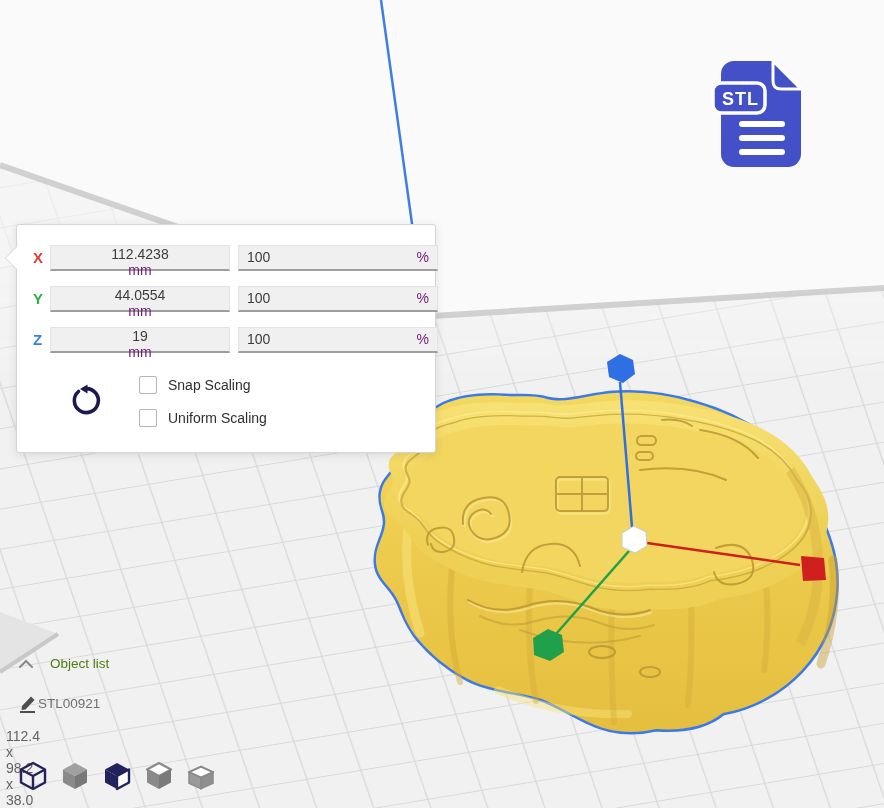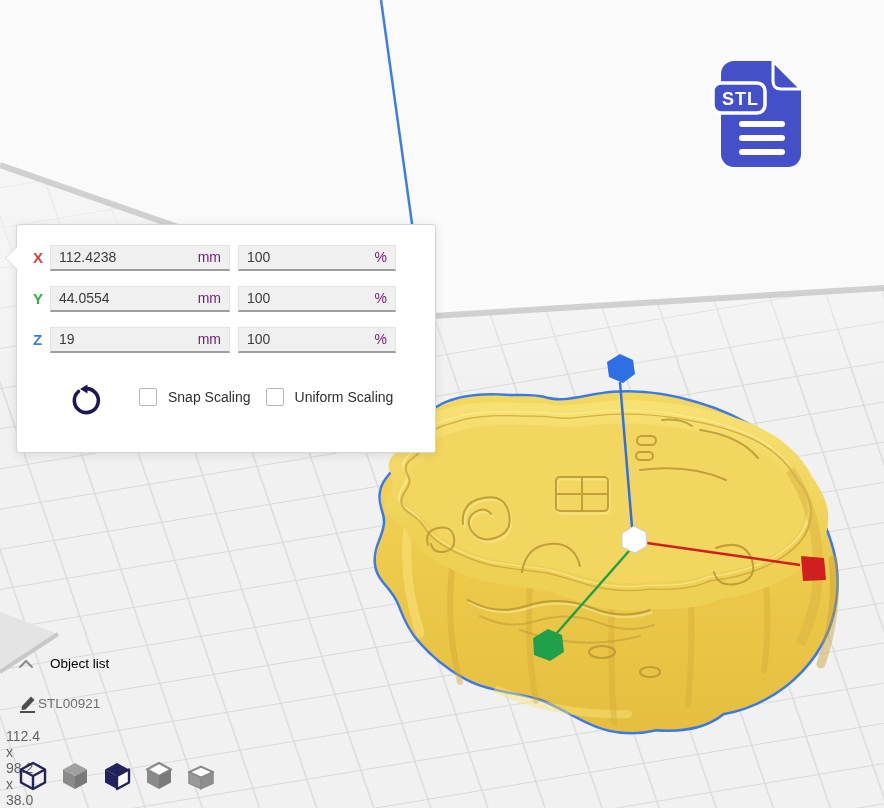--- a/index.html
+++ b/index.html
@@ -24,44 +24,44 @@
     border-right:11px solid #ffffff;
     filter:drop-shadow(-1px 0 0 #d5d5d5);
   }
   .axis-row{display:flex;align-items:center;height:25px;margin:0 0 16px 16px;}
   .axis-label{width:17px;font-size:15px;font-weight:bold;flex:none;}
   .field{
     flex:none;display:flex;align-items:center;justify-content:space-between;
     background:#f0f0f0;border:1px solid #e3e3e3;border-bottom:2px solid #9e9e9e;
     box-sizing:border-box;height:26px;padding:0 8px;
   }
-  .field.mm{width:180px;margin-right:8px;}
-  .field.pct{width:158px;}
+  .field.mm{width:180px;margin-right:8px;flex-direction:column;}
+  .field.pct{width:200px;}
   .field-value{font-size:14px;color:#3c3c3c;}
   .field-unit{font-size:14px;color:#701a75;}
   .panel-bottom{display:flex;margin:24px 0 0 52px;}
   .reset-btn{
     background:none;border:none;padding:0;margin:8px 36px 0 0;cursor:pointer;
     width:34px;height:34px;flex:none;
   }
-  .checks{display:flex;flex-direction:row;gap:15px;}
+  .checks{display:flex;flex-direction:column;gap:15px;}
   .check-row{display:flex;align-items:center;gap:11px;cursor:pointer;}
   .cbox{
     width:18px;height:18px;background:#fff;border:1px solid #b5b5b5;
     border-radius:2px;flex:none;box-sizing:border-box;
   }
   .check-label{font-size:14px;color:#2f2f2f;}
 
   
   .stl-icon{position:absolute;left:711px;top:59px;}
 
   
   .objlist{position:absolute;left:0;top:0;}
   .obj-header{position:absolute;left:18px;top:656px;display:flex;align-items:center;gap:16px;width:180px;}
-  .obj-header-label{font-size:13.5px;color:#000000;}
+  .obj-header-label{font-size:13.5px;color:#4d7c0f;}
   .obj-item{position:absolute;left:18px;top:694px;display:flex;align-items:center;gap:0;width:180px;}
   .obj-item-label{font-size:13.5px;color:#6f6f6f;}
   .obj-dims{position:absolute;left:6px;top:728px;font-size:14px;color:#636363;}
   .view-toolbar{position:absolute;left:16px;top:760px;display:flex;gap:9px;}
   .view-btn{width:33px;height:34px;background:none;border:none;padding:0;cursor:pointer;}
 </style>
 </head>
 <body>
 
 <svg class="scene" viewBox="0 0 884 808">

